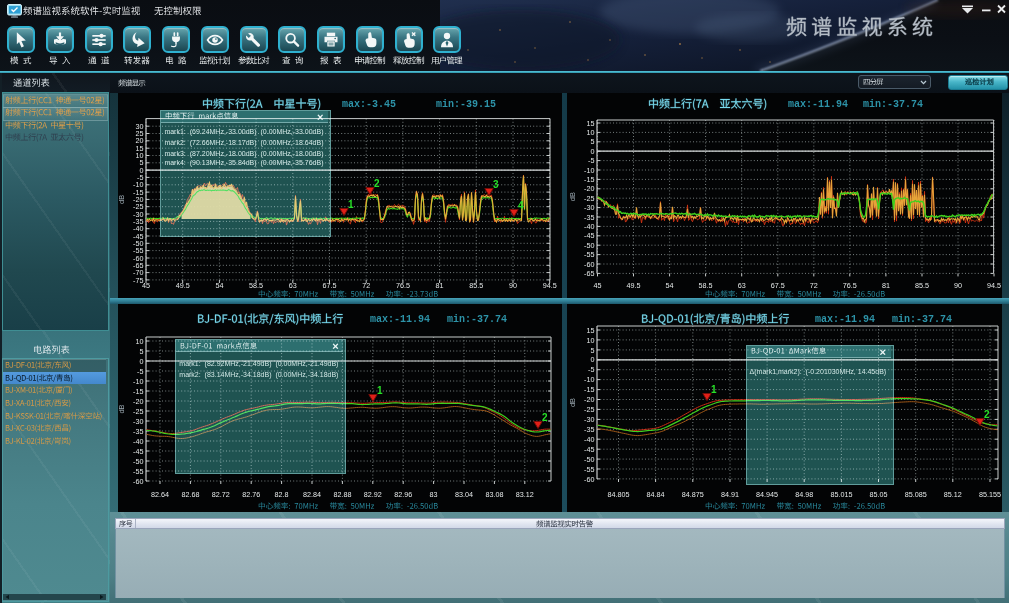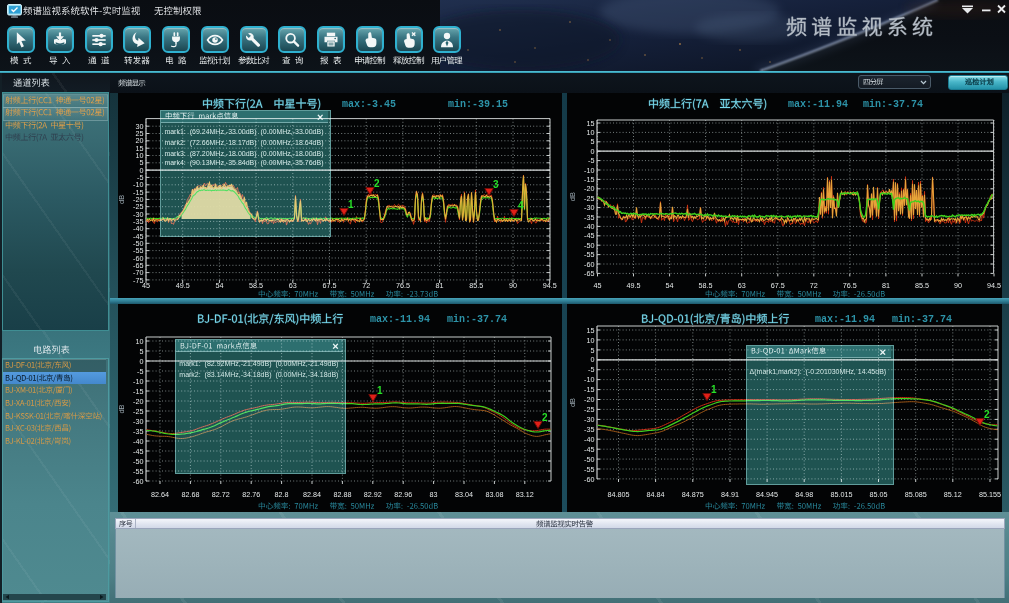--- a/index.html
+++ b/index.html
@@ -701,21 +701,21 @@
         <use href="#q63" transform="translate(47.7,9.68) scale(0.01100,-0.01100)"></use>
         <use href="#q68" transform="translate(53.8,9.68) scale(0.01100,-0.01100)"></use>
         <use href="#q67" transform="translate(71.5,9.68) scale(0.01100,-0.01100)"></use>
         <use href="#q64" transform="translate(82.5,9.68) scale(0.01100,-0.01100)"></use>
         <use href="#q69" transform="translate(93.5,9.68) scale(0.01100,-0.01100)"></use>
         <use href="#q61" transform="translate(104.5,9.68) scale(0.01100,-0.01100)"></use>
         <use href="#q65" transform="translate(115.5,9.68) scale(0.01100,-0.01100)"></use>
       </svg>
     </div>
     <div style="position:absolute;top:98.5px;font:bold 10.0px 'Liberation Mono',sans-serif;color:#2d93a8;white-space:pre;line-height:11.5px;left:342.0px;">max:-3.45</div>
-    <div style="position:absolute;top:98.5px;font:bold 10.0px 'Liberation Mono',sans-serif;color:#2d93a8;white-space:pre;line-height:11.5px;left:428px;padding-left:20px;">min:-39.15</div>
+    <div style="position:absolute;top:98.5px;font:bold 10.0px 'Liberation Mono',sans-serif;color:#2d93a8;white-space:pre;line-height:11.5px;left:416.0px;padding-left:20px;">min:-39.15</div>
     <div style="position:absolute;left:257.9px;top:289.6px;line-height:0">
       <svg width="180" height="9" viewBox="0 0 180 9" fill="#2a8b9f">
         <use href="#q67" transform="translate(0.0,6.69) scale(0.00760,-0.00760)"></use>
         <use href="#q104" transform="translate(7.6,6.69) scale(0.00760,-0.00760)"></use>
         <use href="#q0" transform="translate(15.2,6.69) scale(0.00760,-0.00760)"></use>
         <use href="#q105" transform="translate(22.8,6.69) scale(0.00760,-0.00760)"></use>
         <use href="#q106" transform="translate(30.4,6.69) scale(0.00760,-0.00760)"></use>
         <use href="#q70" transform="translate(36.3,6.69) scale(0.00760,-0.00760)"></use>
         <use href="#q62" transform="translate(40.5,6.69) scale(0.00760,-0.00760)"></use>
         <use href="#q87" transform="translate(44.7,6.69) scale(0.00760,-0.00760)"></use>

